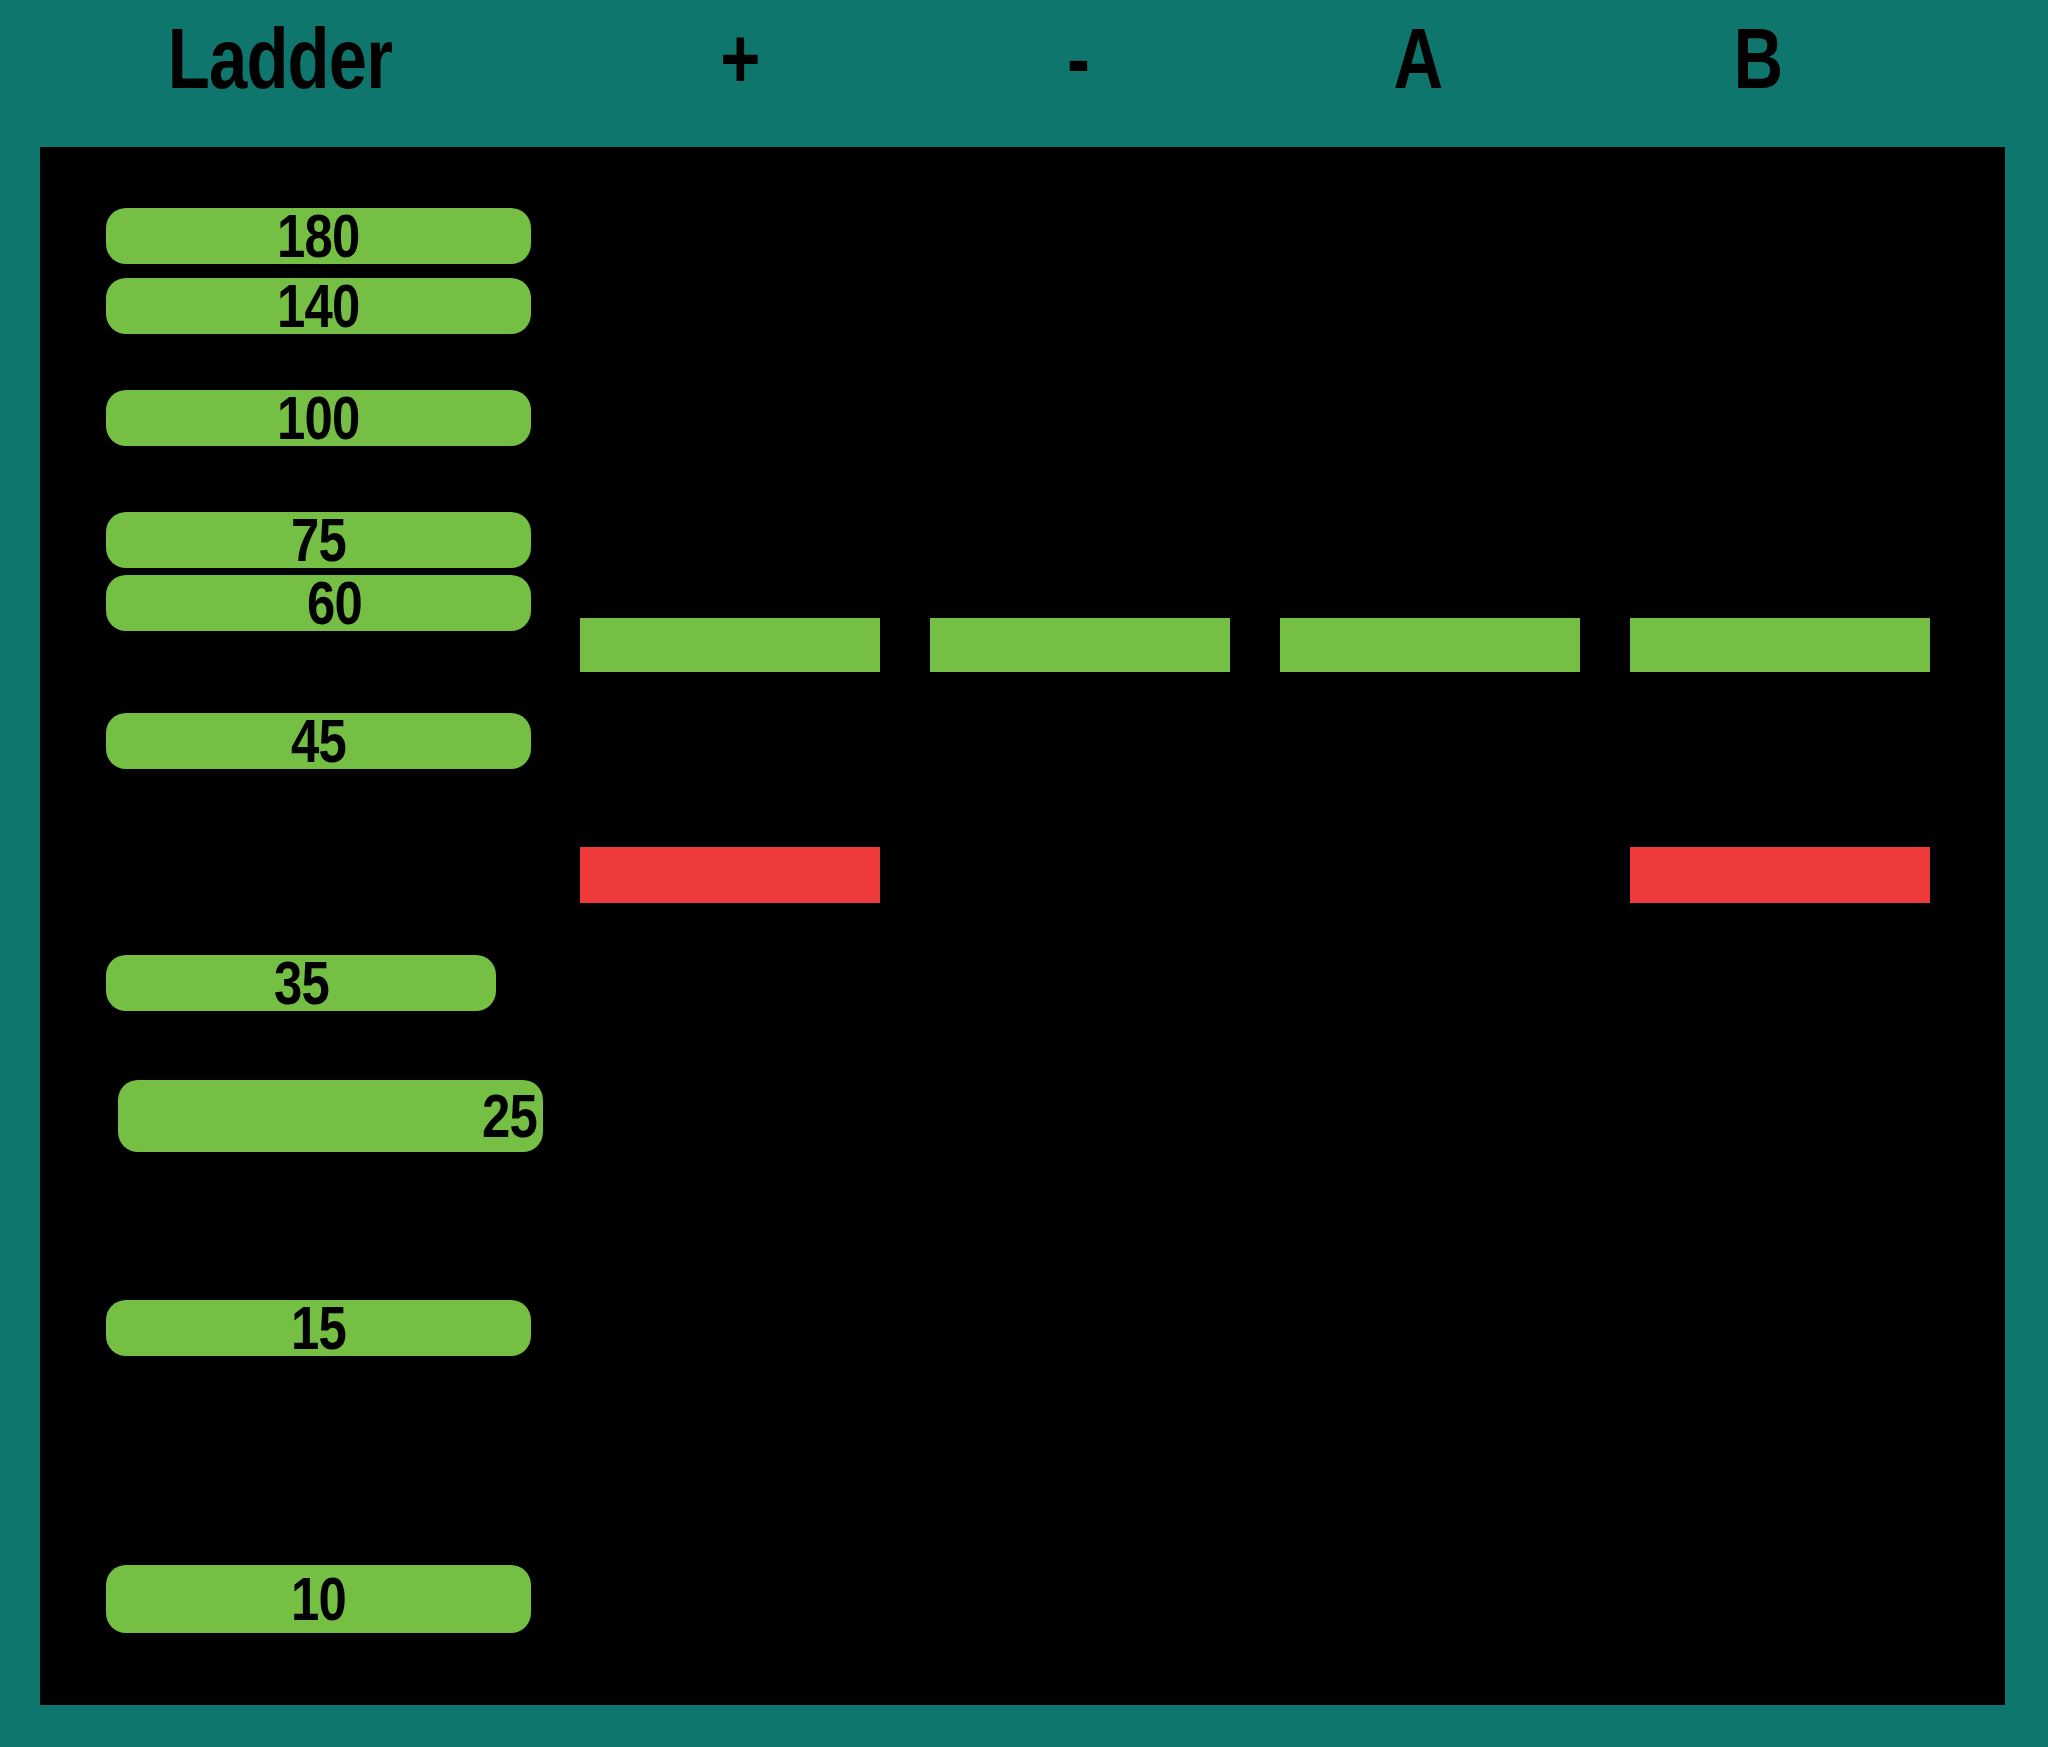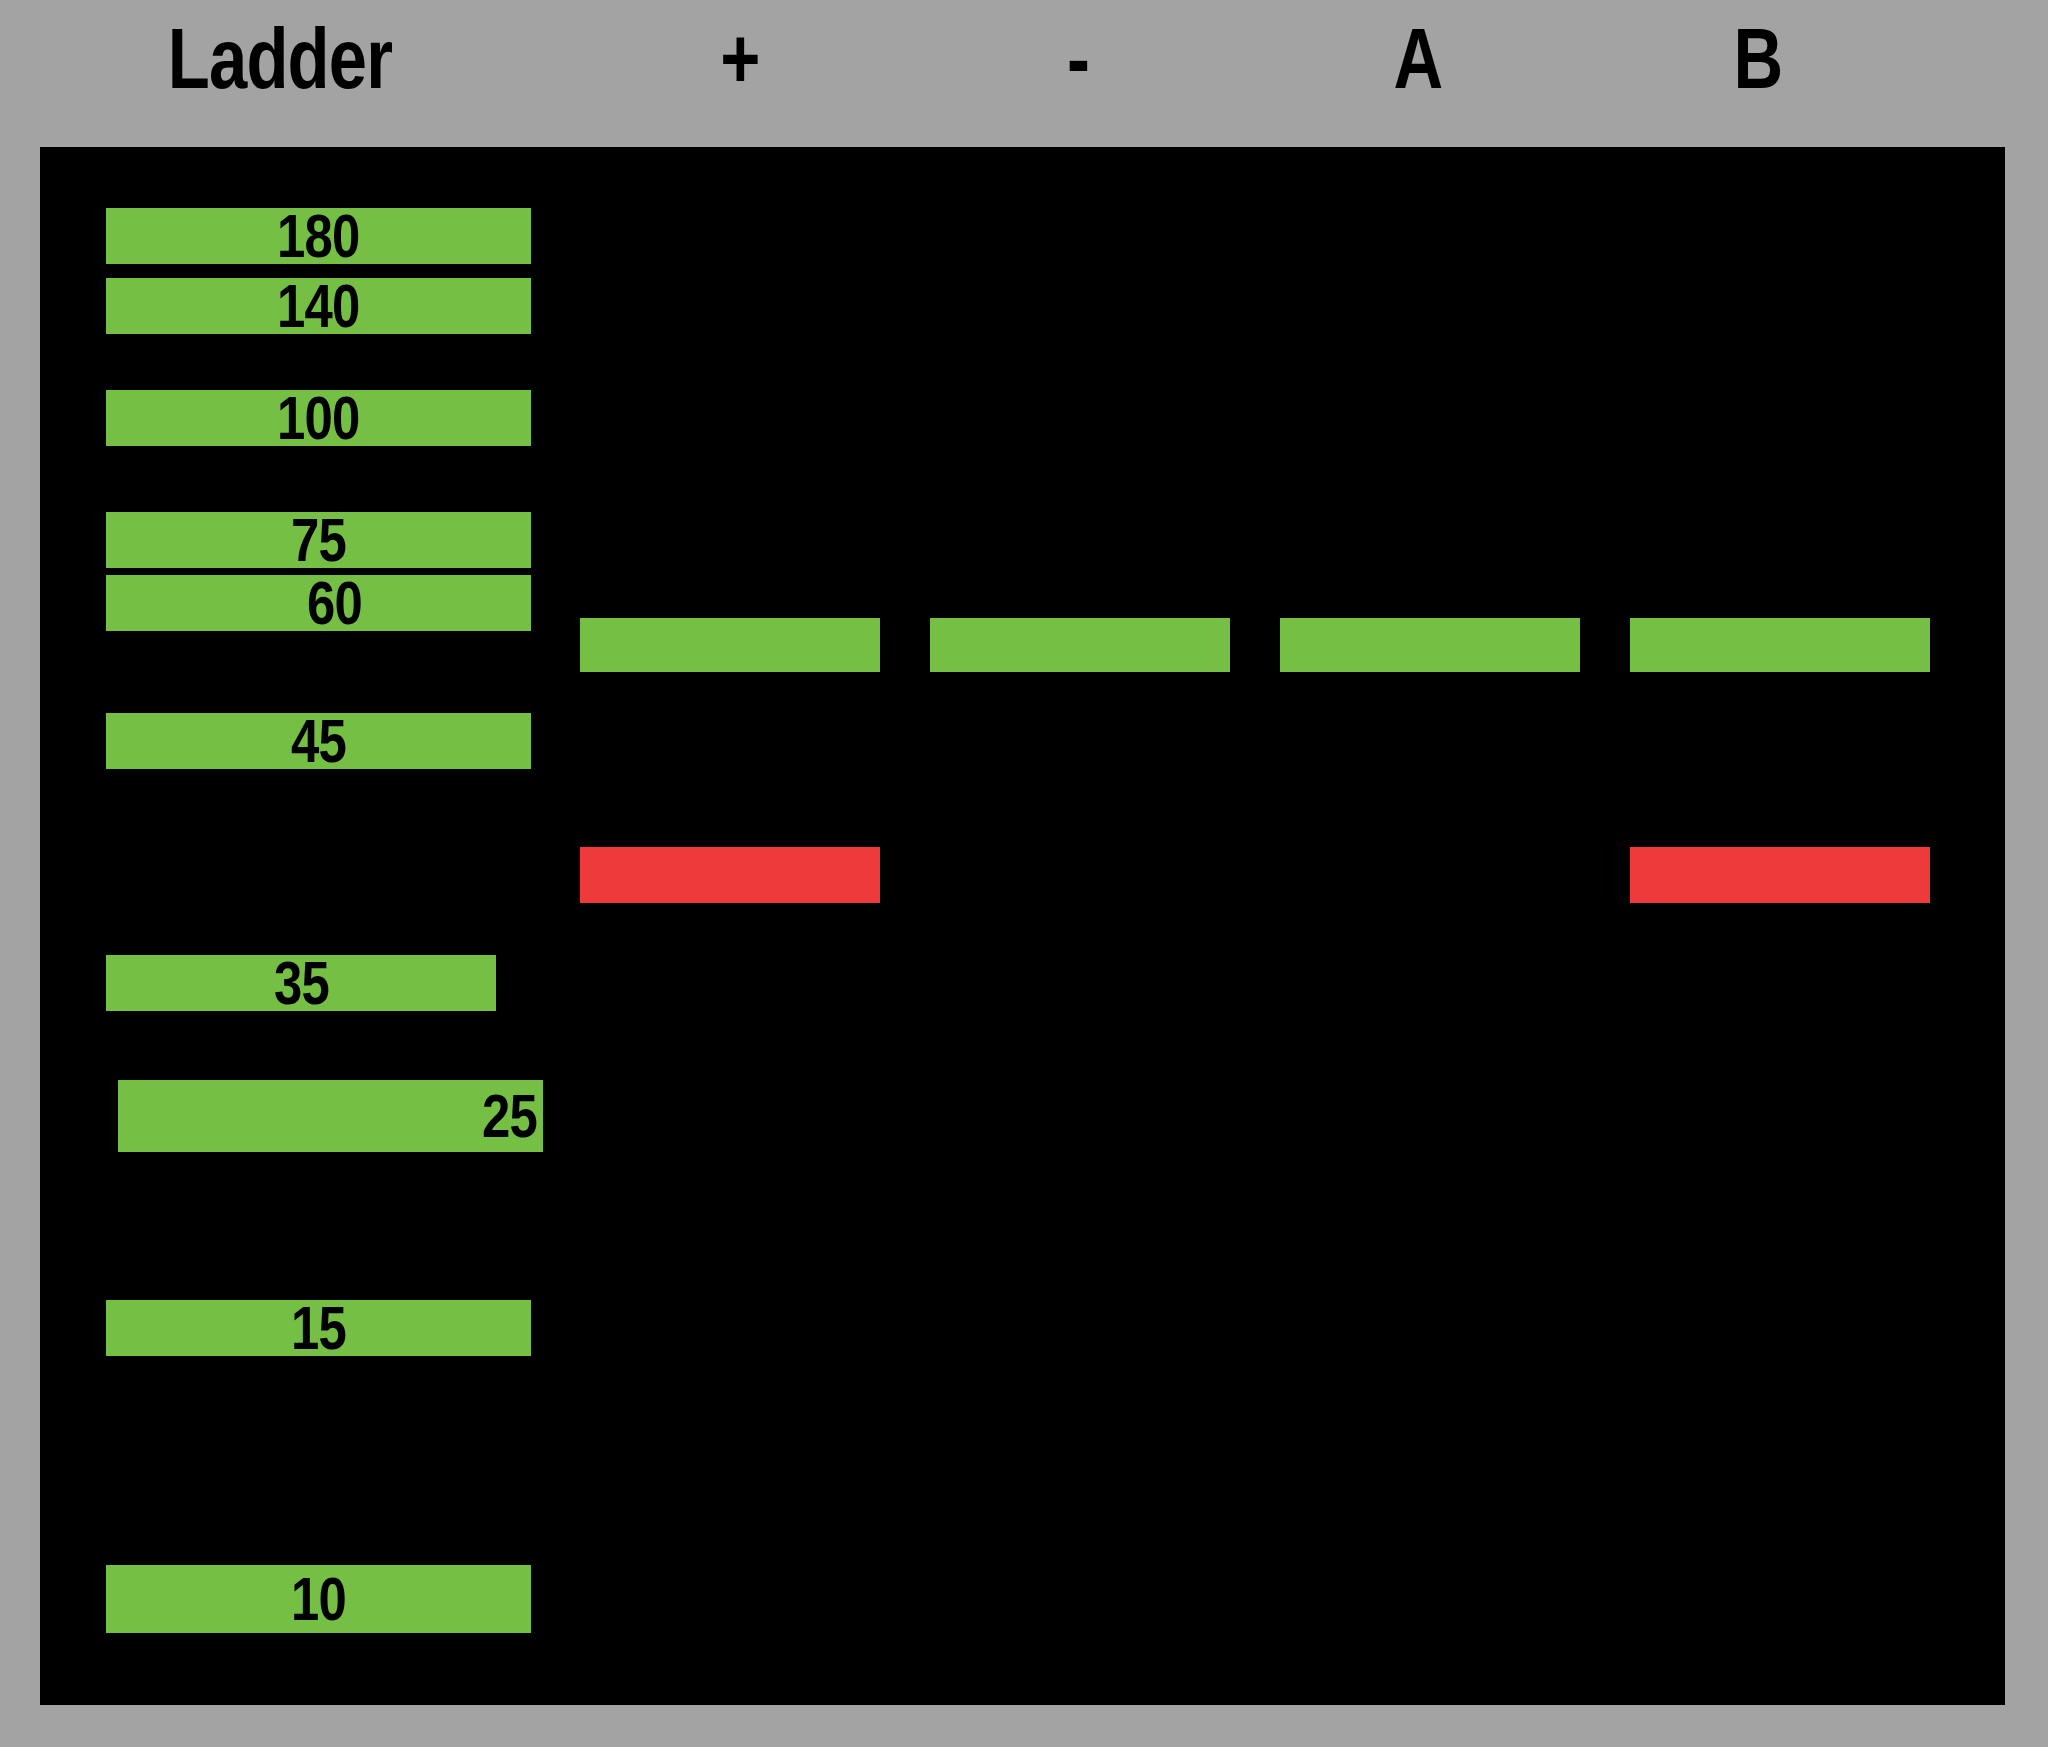--- a/index.html
+++ b/index.html
@@ -8,21 +8,21 @@
     padding: 0;
     background: #ffffff;
   }
   body {
     font-family: "Liberation Sans", sans-serif;
   }
   #canvas {
     position: relative;
     width: 2048px;
     height: 1747px;
-    background: #a3a3a3;
+    background: #0f766e;
     overflow: hidden;
   }
   
   .lane-label {
     position: absolute;
     top: 8px;
     height: 100px;
     line-height: 100px;
     text-align: center;
     color: #000000;
@@ -55,20 +55,21 @@
     color: #000000;
     font-family: "Liberation Sans Narrow", "Liberation Sans", sans-serif;
     font-weight: bold;
     font-size: 62px;
     text-align: center;
     display: flex;
     align-items: center;
     justify-content: center;
     transform-origin: center center;
     user-select: none;
+    border-radius: 20px;
   }
   .ladder-band > span {
     display: inline-block;
     transform: scaleX(0.82) translateY(-1px);
     letter-spacing: -1px;
   }
 </style>
 </head>
 <body>
 

